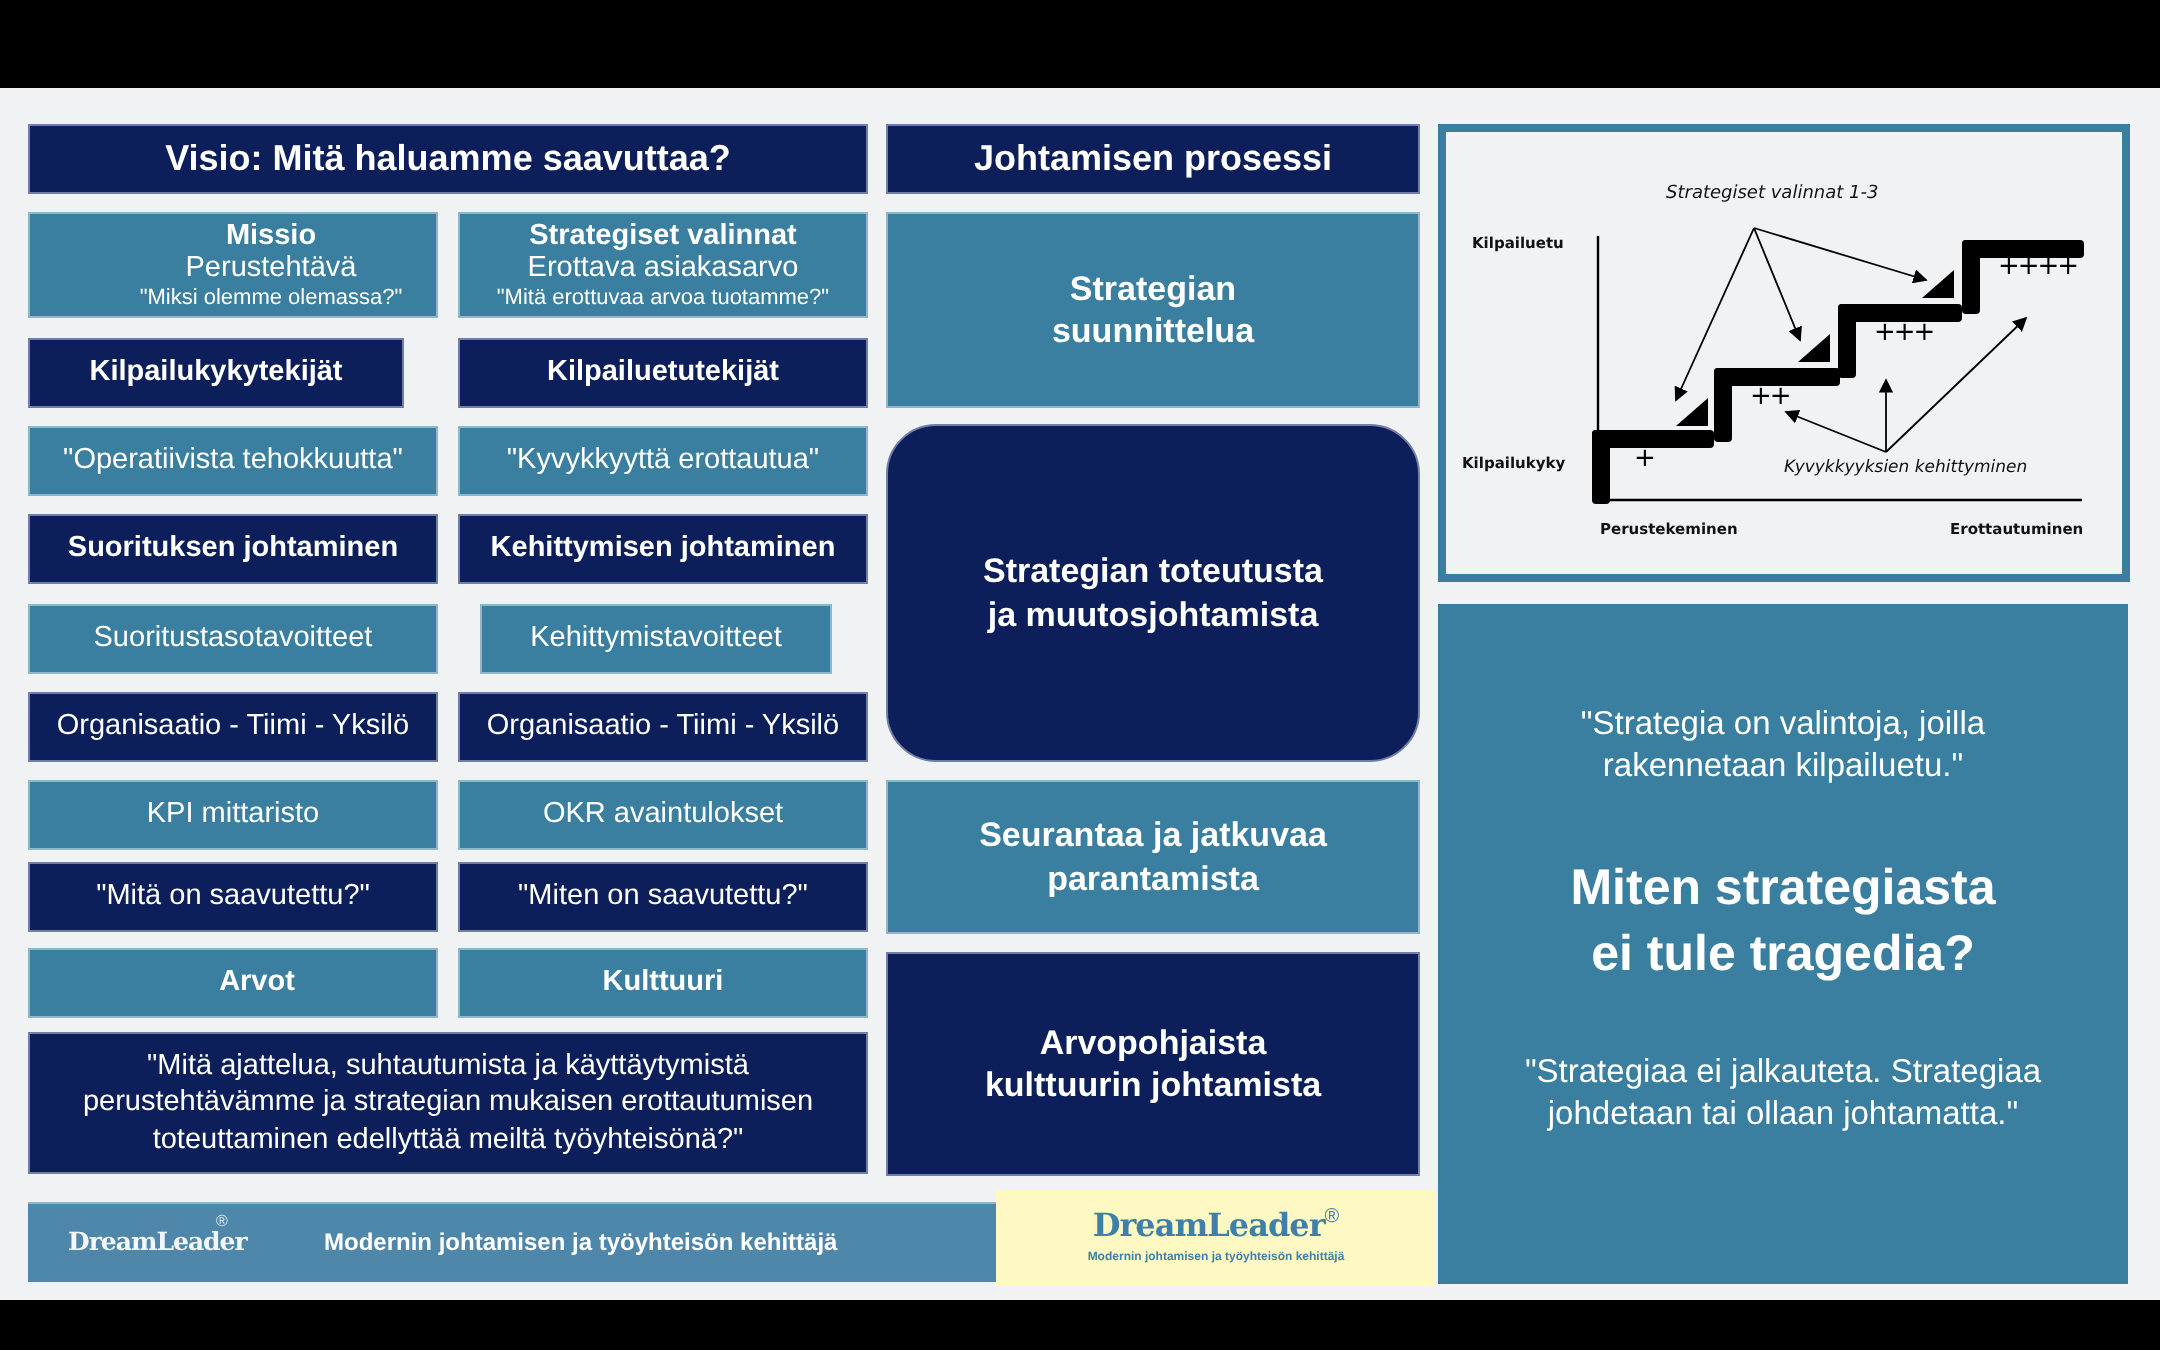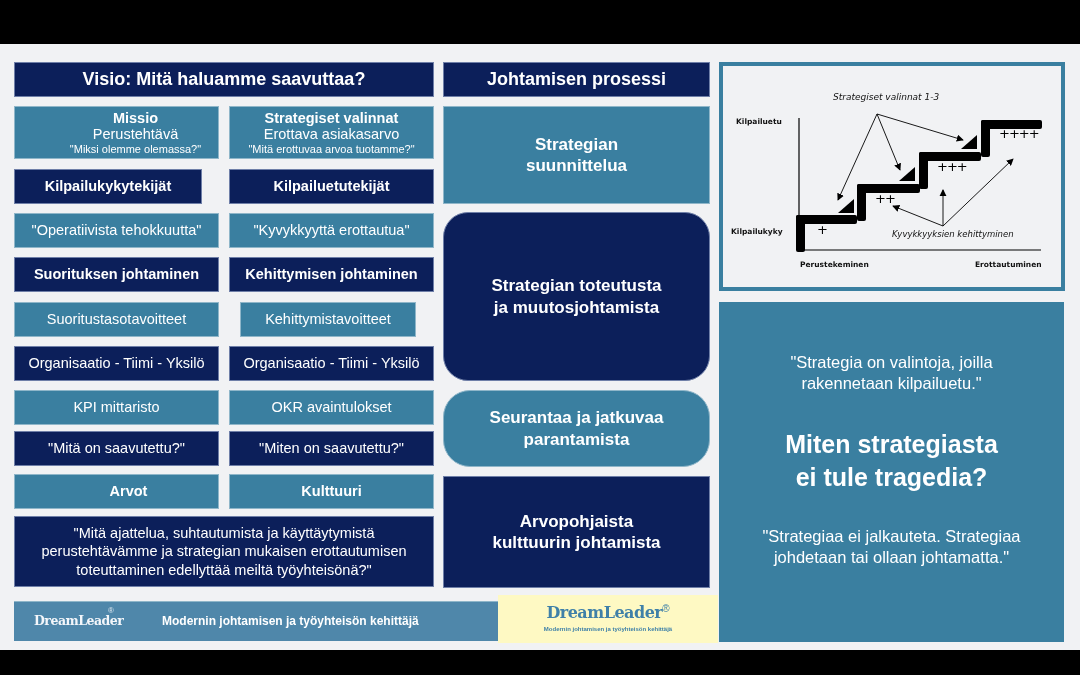--- a/index.html
+++ b/index.html
@@ -121,21 +121,21 @@
   <span>Johtamisen prosessi</span>
 </div>
 <div class="box teal b f17" style="left:443px;top:106px;width:267px;height:98px;line-height:1.25;">
   <span>Strategian</span>
   <span>suunnittelua</span>
 </div>
 <div class="box dark b f17" style="left:443px;top:212px;width:267px;height:169px;line-height:1.25;border-radius:25px;">
   <span>Strategian toteutusta</span>
   <span>ja muutosjohtamista</span>
 </div>
-<div class="box teal b f17" style="left:443px;top:390px;width:267px;height:77px;line-height:1.25;border-radius:27px;">
+<div class="box teal b f17" style="left:443px;top:390px;width:267px;height:77px;line-height:1.25;">
   <span>Seurantaa ja jatkuvaa</span>
   <span>parantamista</span>
 </div>
 <div class="box dark b f17" style="left:443px;top:476px;width:267px;height:112px;line-height:1.25;">
   <span>Arvopohjaista</span>
   <span>kulttuurin johtamista</span>
 </div>
 
 <div class="diagram">
   <svg width="338" height="221" viewBox="0 0 338 221" style="position:absolute;left:0;top:0;">

